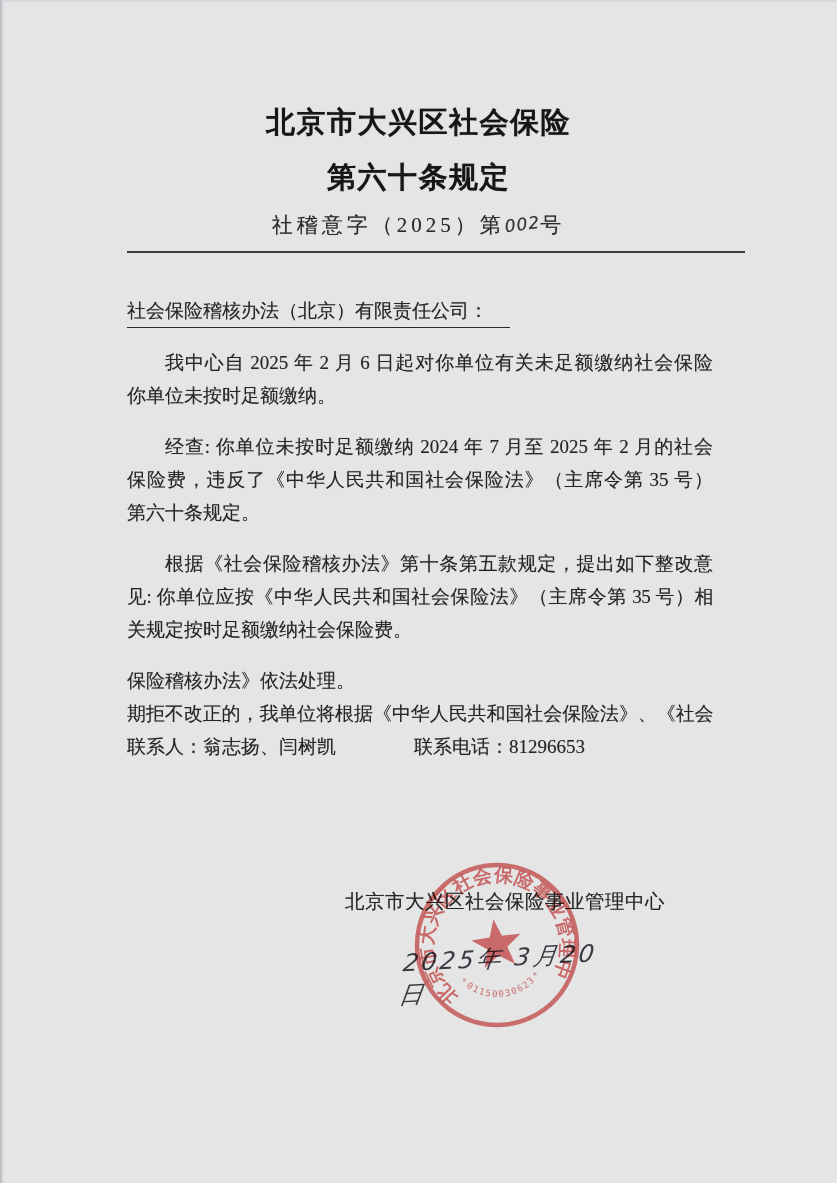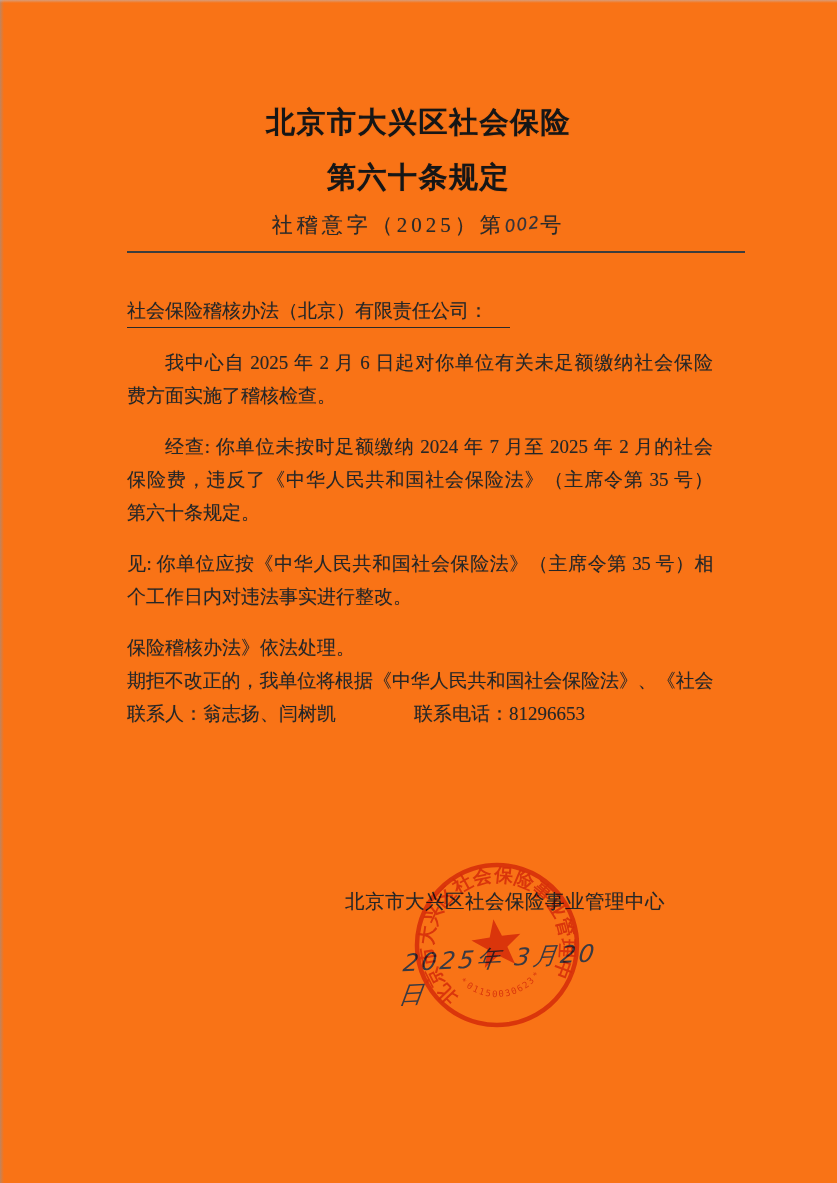--- a/index.html
+++ b/index.html
@@ -1,20 +1,20 @@
 <!DOCTYPE html>
 <html><head>
 <meta charset="utf-8">
 <style>
   html, body { margin: 0; padding: 0; background: #ffffff; }
   .page {
     position: relative;
     width: 837px;
     height: 1183px;
-    background: #f97316;
+    background: #e5e5e5;
     overflow: hidden;
     font-family: "Liberation Serif", "DejaVu Serif", serif;
     color: #262626;
   }
   .scan-edge-left {
     position: absolute; left: 0; top: 0; bottom: 0; width: 4px;
     background: linear-gradient(to right, rgba(145,145,152,0.55), rgba(255,255,255,0));
   }
   .scan-edge-top {
     position: absolute; left: 0; top: 0; right: 0; height: 3px;
@@ -126,32 +126,33 @@
 
   <div class="docnum"><span>社稽意字（2025）第</span><span class="hw hw-num">002</span><span>号</span></div>
 
   <div class="divider"></div>
 
   <div class="content">
     <div><span class="addressee">社会保险稽核办法（北京）有限责任公司：</span></div>
 
     <p class="para">
       <span class="line just indent">我中心自 2025 年 2 月 6 日起对你单位有关未足额缴纳社会保险</span>
-      <span class="line left">费方面实施了稽核检查。</span>
+      <span class="line left">你单位未按时足额缴纳。</span>
     </p>
 
     <p class="para">
       <span class="line just indent">经查: 你单位未按时足额缴纳 2024 年 7 月至 2025 年 2 月的社会</span>
       <span class="line just">保险费，违反了《中华人民共和国社会保险法》（主席令第 35 号）</span>
       <span class="line left">第六十条规定。</span>
     </p>
 
     <p class="para">
+      <span class="line just indent">根据《社会保险稽核办法》第十条第五款规定，提出如下整改意</span>
       <span class="line just tight">见: 你单位应按《中华人民共和国社会保险法》（主席令第 35 号）相</span>
-      <span class="line left">个工作日内对违法事实进行整改。</span>
+      <span class="line left">关规定按时足额缴纳社会保险费。</span>
     </p>
 
     <p class="para">
       <span class="line left">保险稽核办法》依法处理。</span>
       <span class="line just tight">期拒不改正的，我单位将根据《中华人民共和国社会保险法》、《社会</span>
     </p>
 
     <div class="contact"><span>联系人：</span><span>翁志扬、闫树凯</span><span class="phone-label">联系电话：</span><span>81296653</span></div>
   </div>
 

